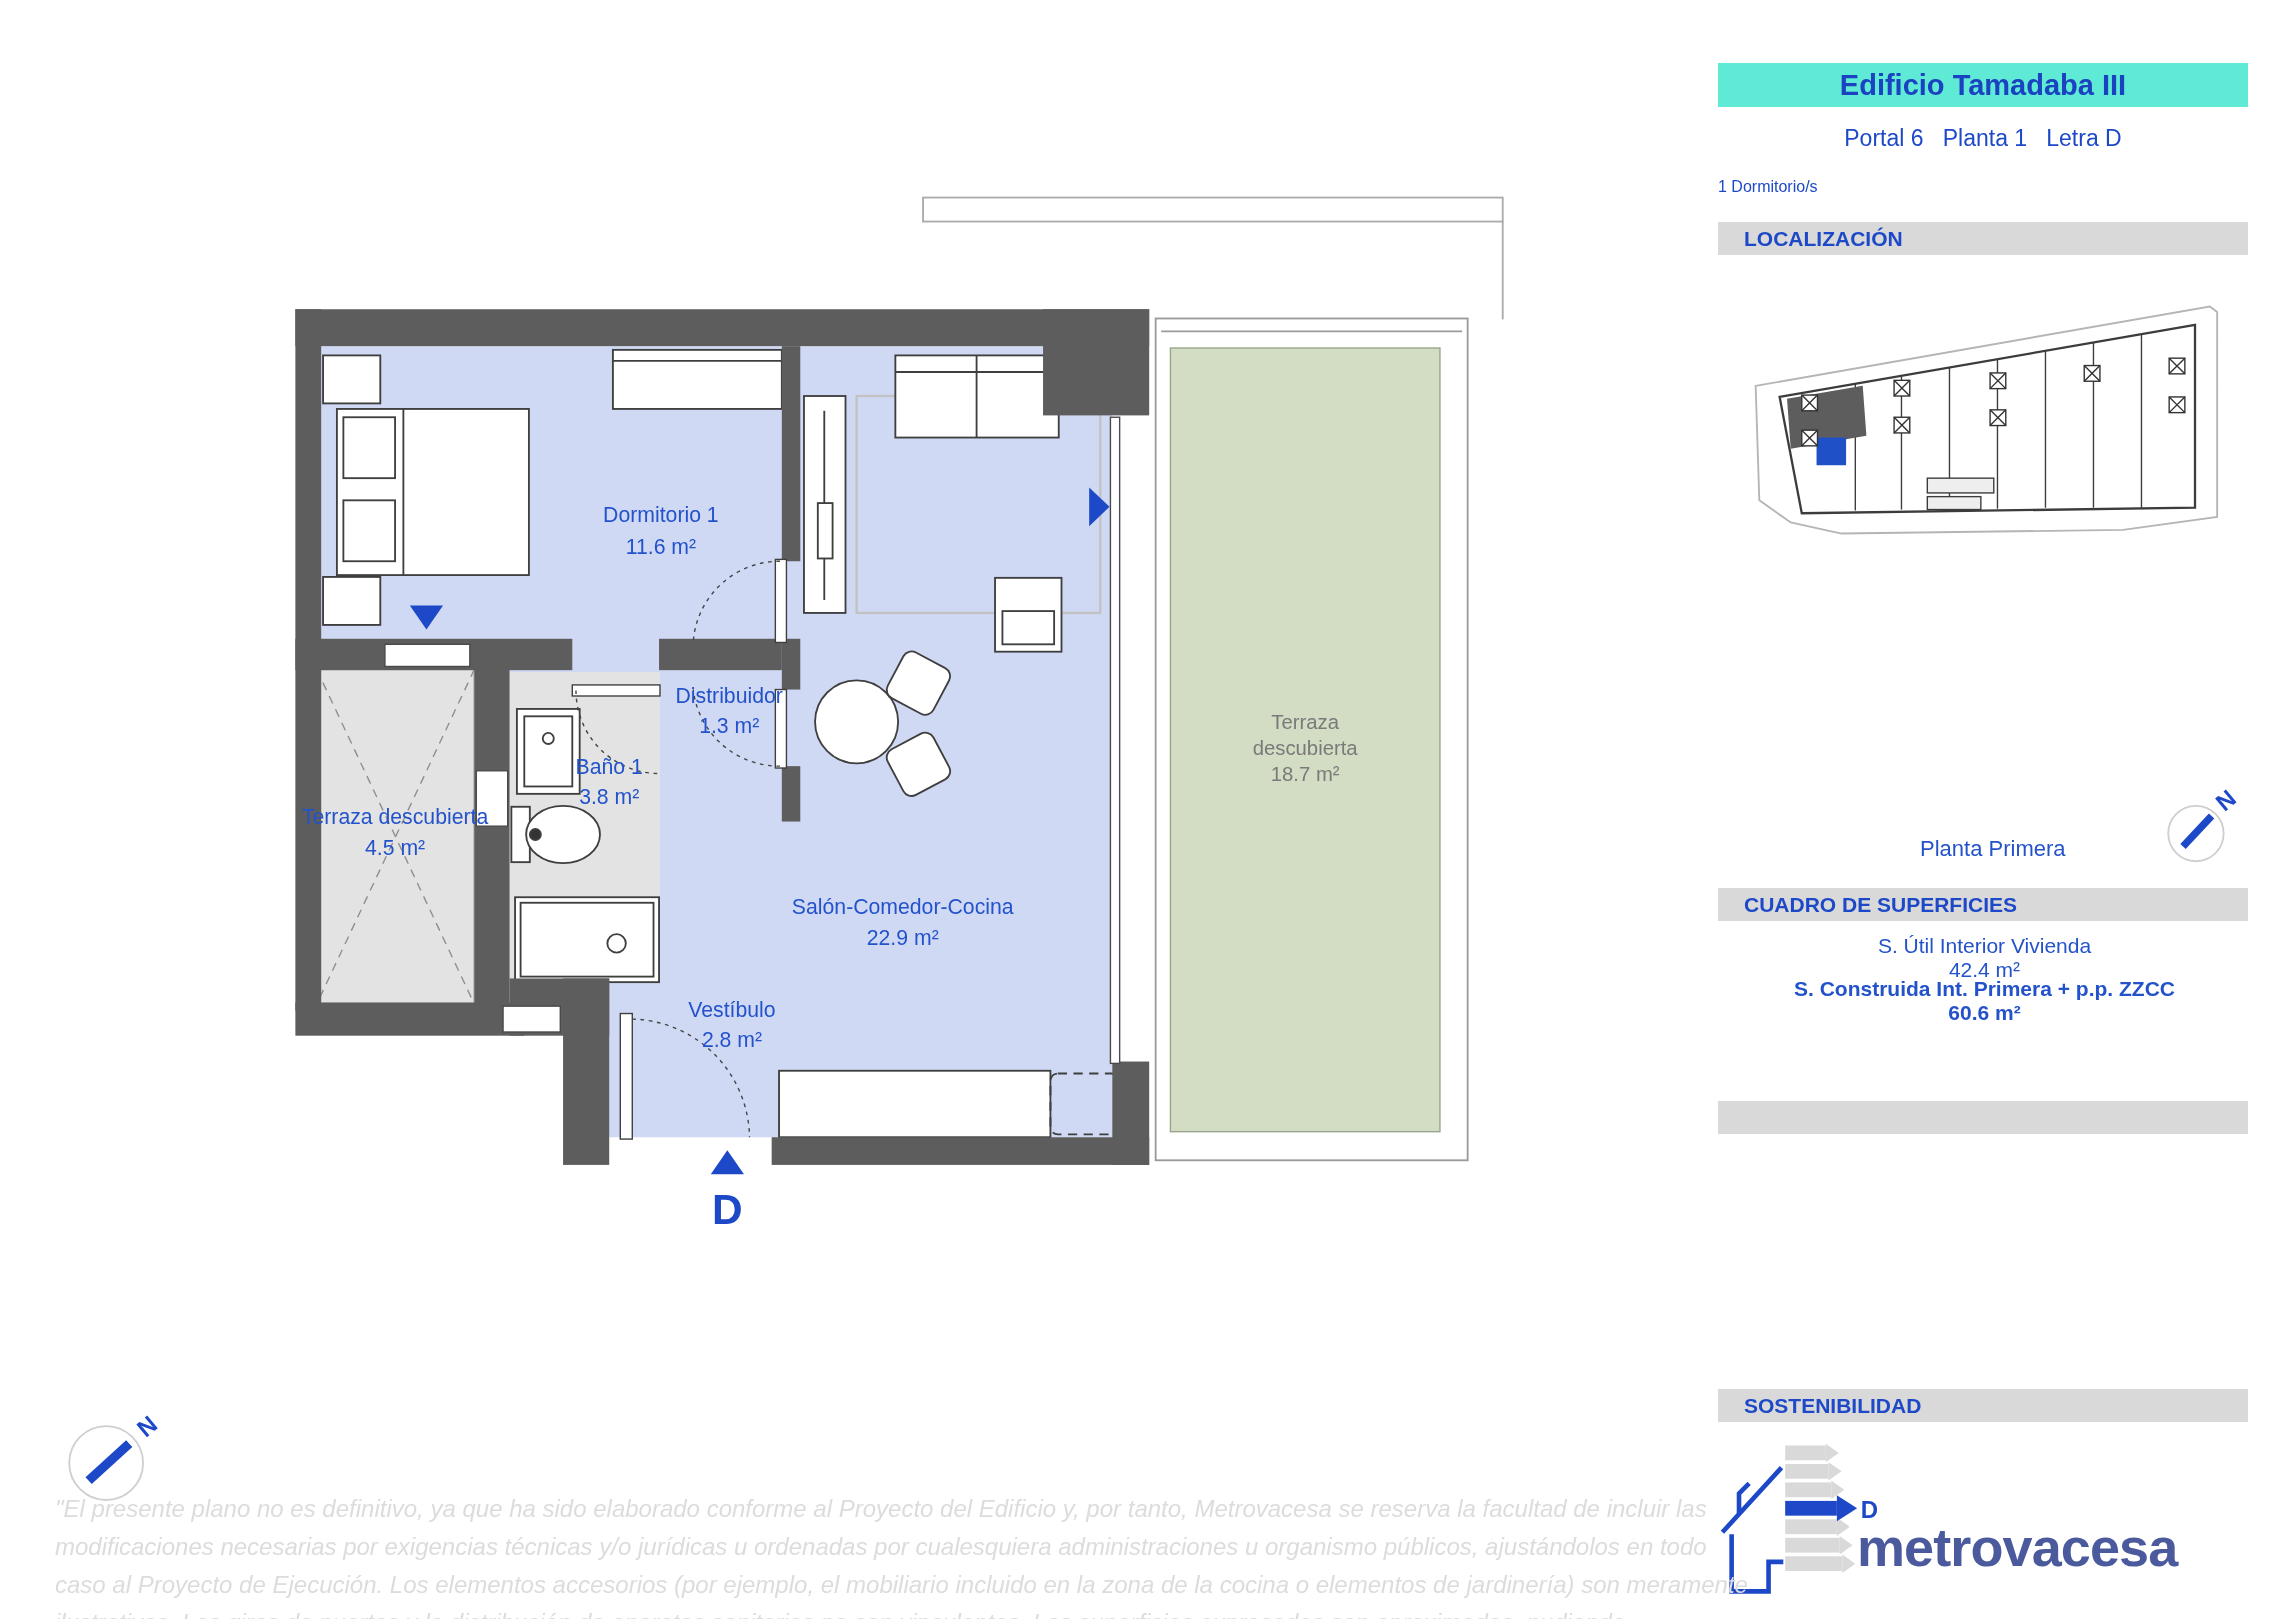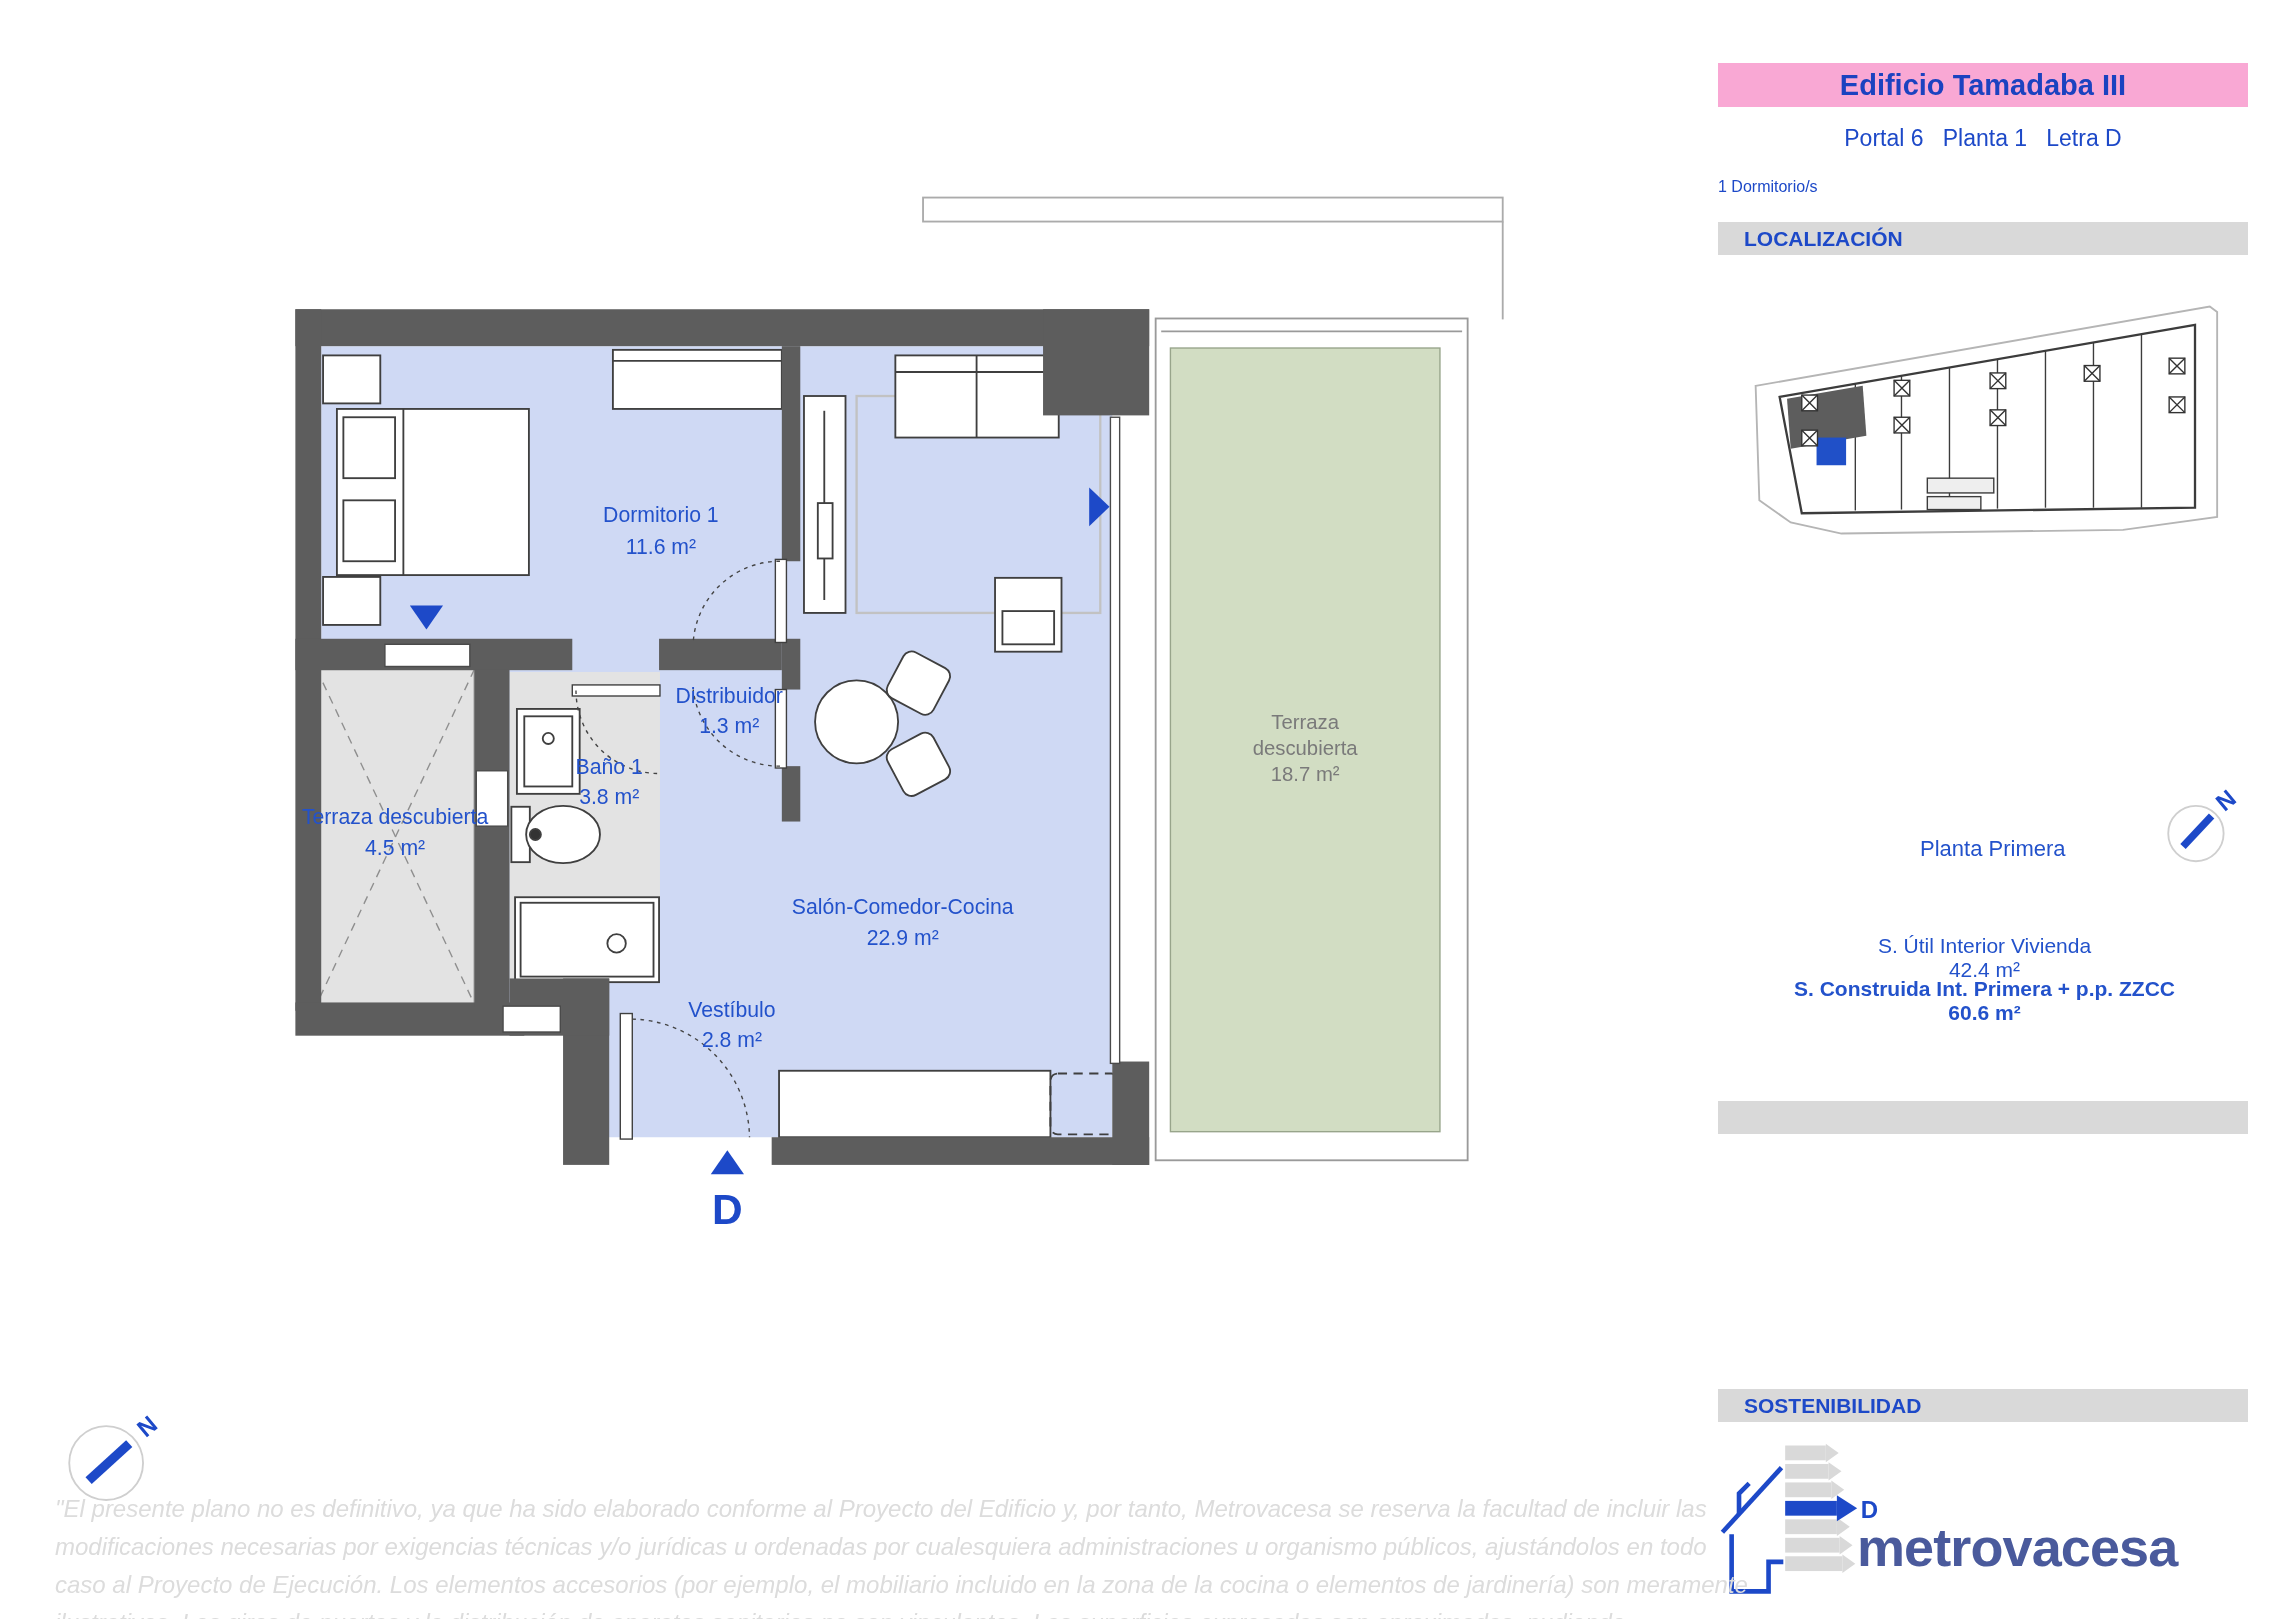--- a/index.html
+++ b/index.html
@@ -1,20 +1,20 @@
 <!DOCTYPE html>
 <html style="font-size:14.8px"><head>
 <meta charset="utf-8">
 <style>
   html,body{margin:0;padding:0;background:#fff;}
   .page{position:relative;width:2291px;height:1620px;background:#ffffff;
         font-family:"Liberation Sans",sans-serif;overflow:hidden;}
   svg{position:absolute;left:0;top:0;}
   .abs{position:absolute;box-sizing:border-box;}
-  .title-bar{left:1718px;top:63px;width:530px;height:44px;background:#f9a8d4;
+  .title-bar{left:1718px;top:63px;width:530px;height:44px;background:#5eead4;
              color:#1b42c0;font-size:29px;font-weight:bold;text-align:center;line-height:44px;}
   .subtitle{left:1718px;top:124px;width:530px;height:29.5px;color:#1d49c8;font-size:23px;
             text-align:center;white-space:pre;line-height:29.5px;}
   .bedrooms{left:1718px;top:174px;width:530px;height:26px;color:#1d49c8;font-size:16px;
             line-height:26px;}
   .gray-bar{left:1718px;width:530px;height:33px;background:#d9d9d9;color:#1d49c8;
             font-size:21px;font-weight:bold;line-height:33px;padding-left:26px;}
   .floor-name{left:1920px;top:835px;width:268px;height:28px;color:#2352cb;font-size:22px;
               line-height:28px;}
   .srow{left:1730px;width:509px;height:33px;color:#2352cb;font-size:21px;
@@ -259,20 +259,21 @@
 </svg>
 
 <div class="abs title-bar">Edificio Tamadaba III</div>
 <div class="abs subtitle">Portal 6   Planta 1   Letra D</div>
 <div class="abs bedrooms">1 Dormitorio/s</div>
 
 <div class="abs gray-bar" style="top:222px">LOCALIZACIÓN</div>
 
 <div class="abs floor-name">Planta Primera</div>
 
+<div class="abs gray-bar" style="top:888px">CUADRO DE SUPERFICIES</div>
 
 <div class="abs srow" style="top:934px">
   <span>S. Útil Interior Vivienda</span>
   <span>42.4 m²</span>
 </div>
 <div class="abs srow bold" style="top:977px">
   <span>S. Construida Int. Primera + p.p. ZZCC</span>
   <span>60.6 m²</span>
 </div>
 

